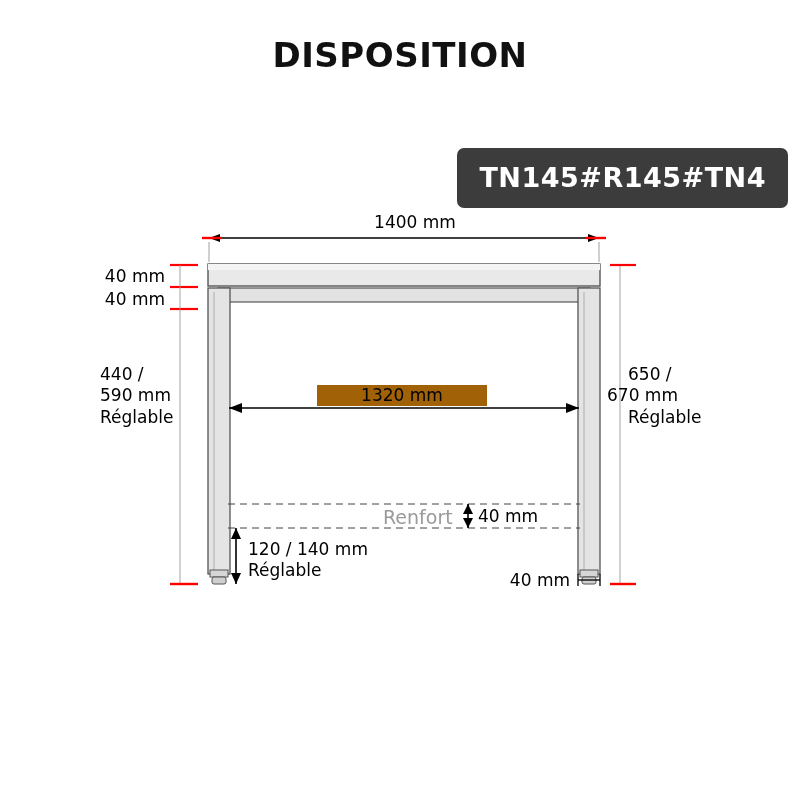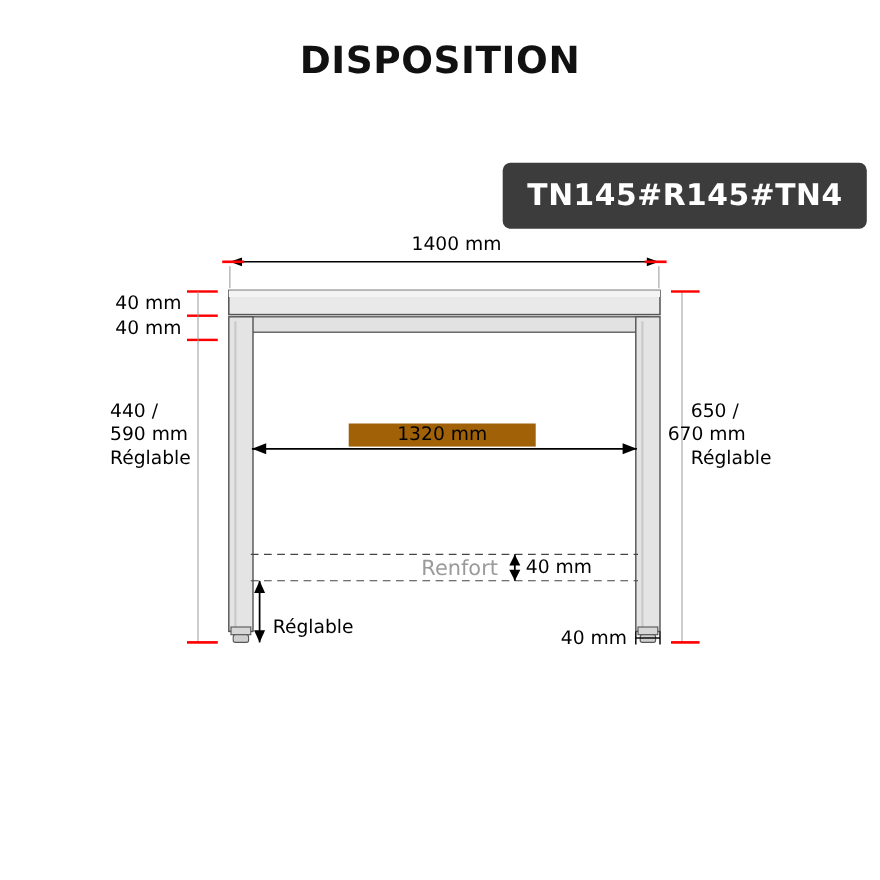--- a/index.html
+++ b/index.html
@@ -189,17 +189,18 @@
   <div class="dim-label center" style="left:317px; top:385px; width:170px; background:#a16207;">1320 mm</div>
 
   <div class="dim-label left" style="left:628px; top:364px; width:120px;">650 /</div>
   <div class="dim-label left" style="left:607px; top:385px; width:120px;">670 mm</div>
   <div class="dim-label left" style="left:628px; top:407px; width:120px;">Réglable</div>
 
   <div class="renfort-label" style="left:383px; top:506px;">Renfort</div>
 
   <div class="dim-label left" style="left:478px; top:506px; width:90px; background:#ffffff;">40 mm</div>
 
+  <div class="dim-label left" style="left:248px; top:539px; width:140px;">120 / 140 mm</div>
   <div class="dim-label left" style="left:248px; top:560px; width:140px;">Réglable</div>
 
   <div class="dim-label right" style="left:480px; top:570px; width:90px;">40 mm</div>
 
 </div>
 
 </body></html>

